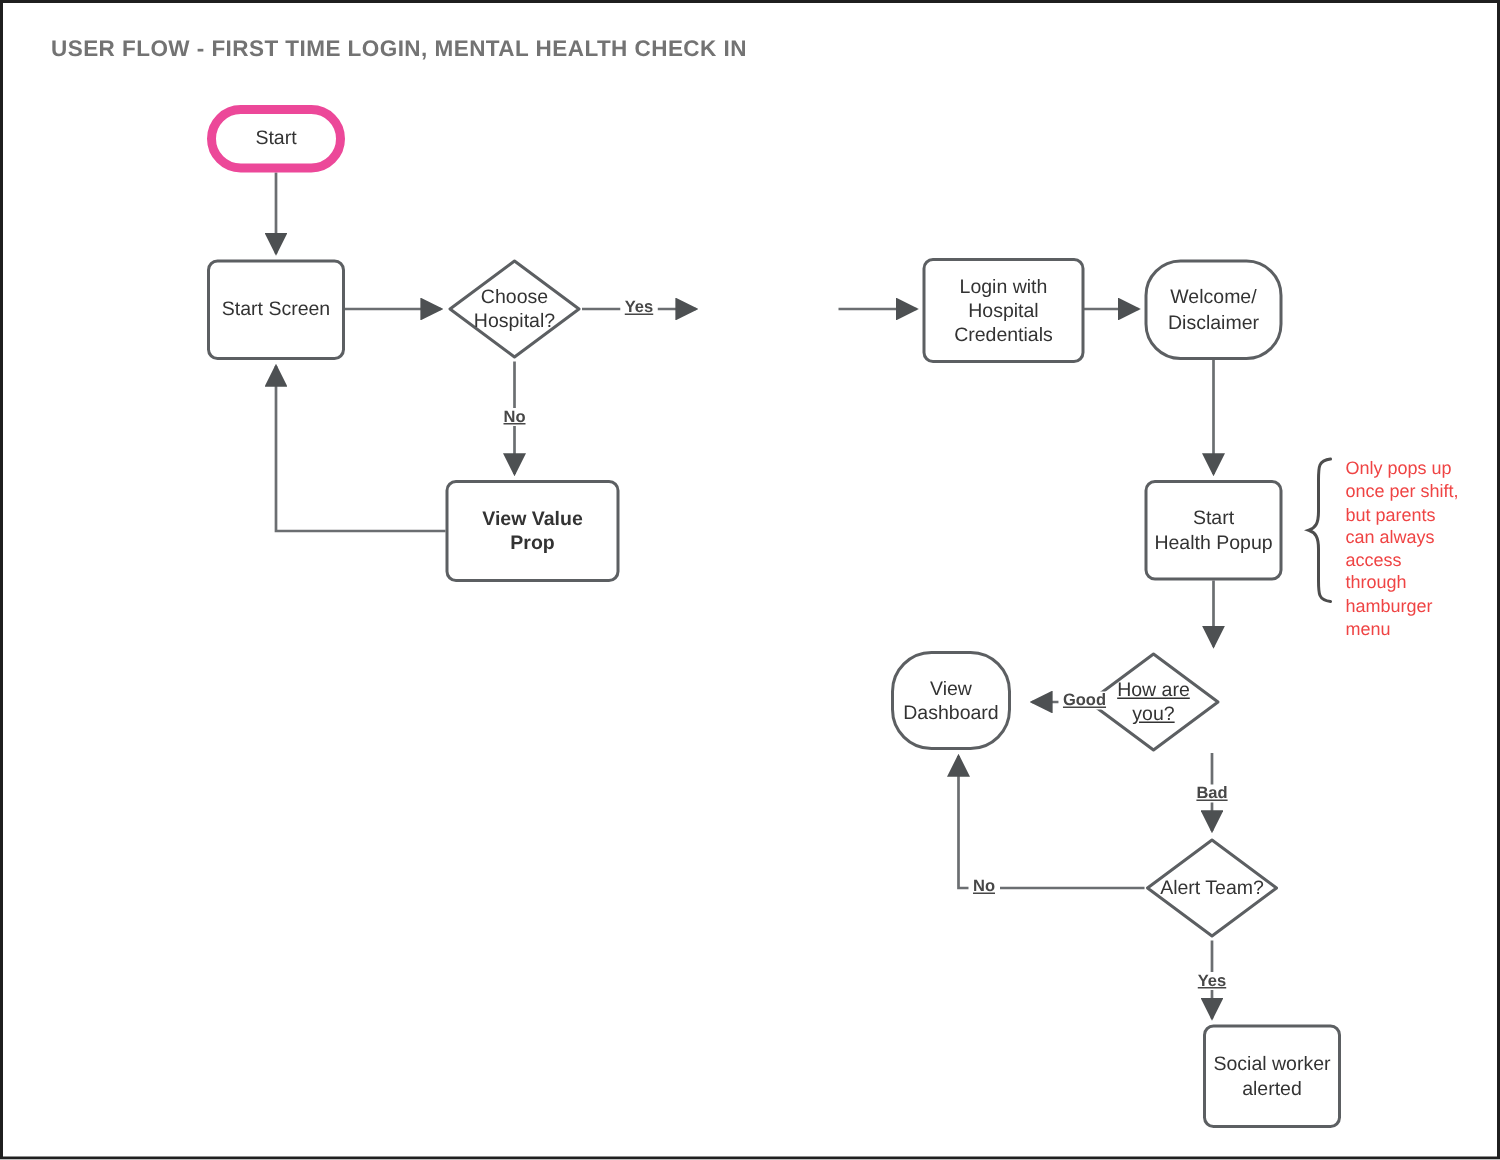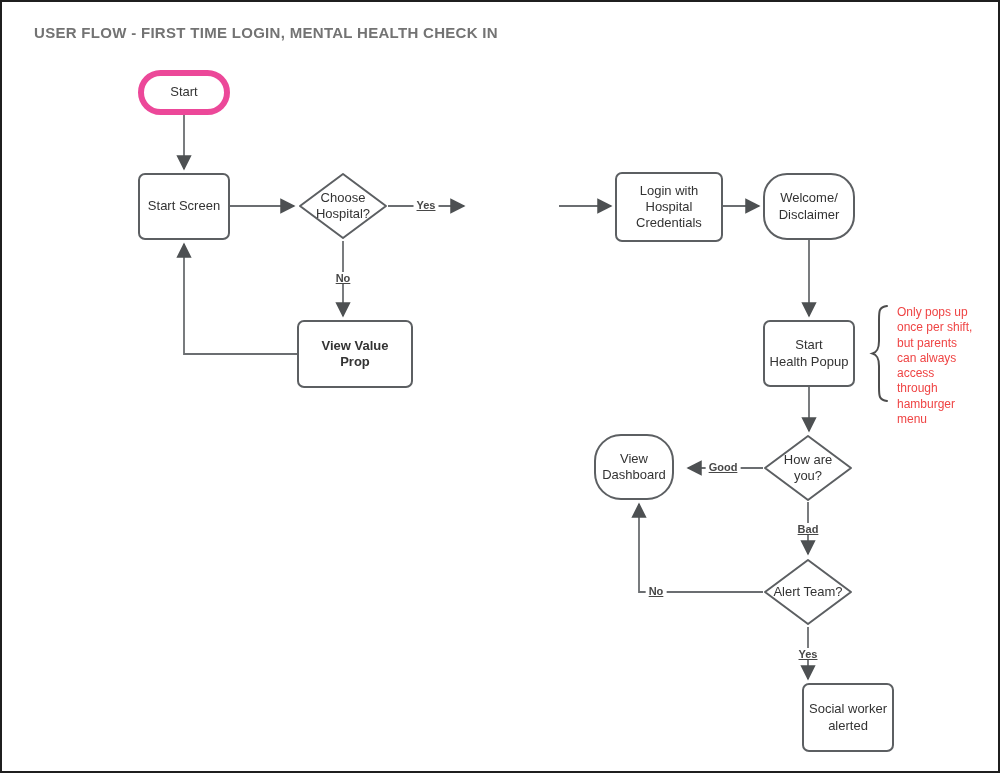--- a/index.html
+++ b/index.html
@@ -152,21 +152,21 @@
   <div class="node process" style="left:761px; top:171px; width:92px; height:67px;border-radius:24px;">
     <span class="node-label">Welcome/
 Disclaimer</span>
   </div>
 
   <div class="node process" style="left:761px; top:318px; width:92px; height:67px;">
     <span class="node-label">Start
 Health Popup</span>
   </div>
 
-  <div class="node decision" style="left:761px; top:432px; width:90px; height:68px;">
+  <div class="node decision" style="left:722px; top:432px; width:90px; height:68px;text-decoration:underline;">
     <svg class="diamond-svg" width="90" height="68" viewBox="0 0 90 68">
       <path d="M45 2 L88 34 L45 66 L2 34 Z"></path>
     </svg>
     <span class="node-label">How are
 you?</span>
   </div>
 
   <div class="node process" style="left:592px; top:432px; width:80px; height:66px;border-radius:27px;">
     <span class="node-label">View
 Dashboard</span>

